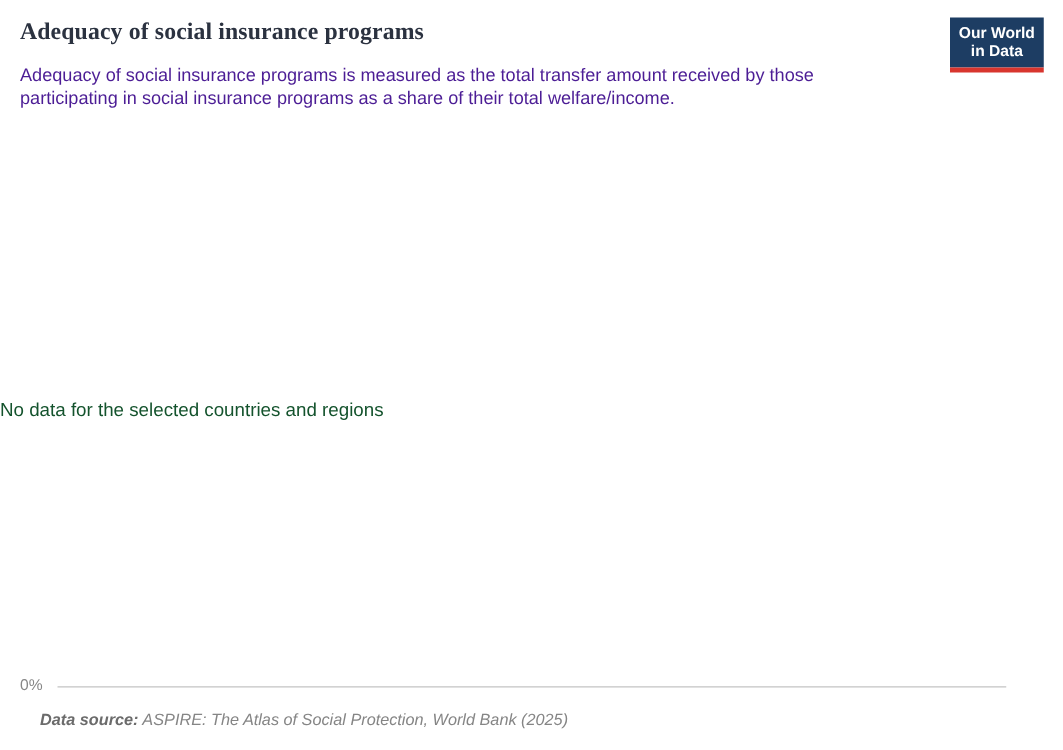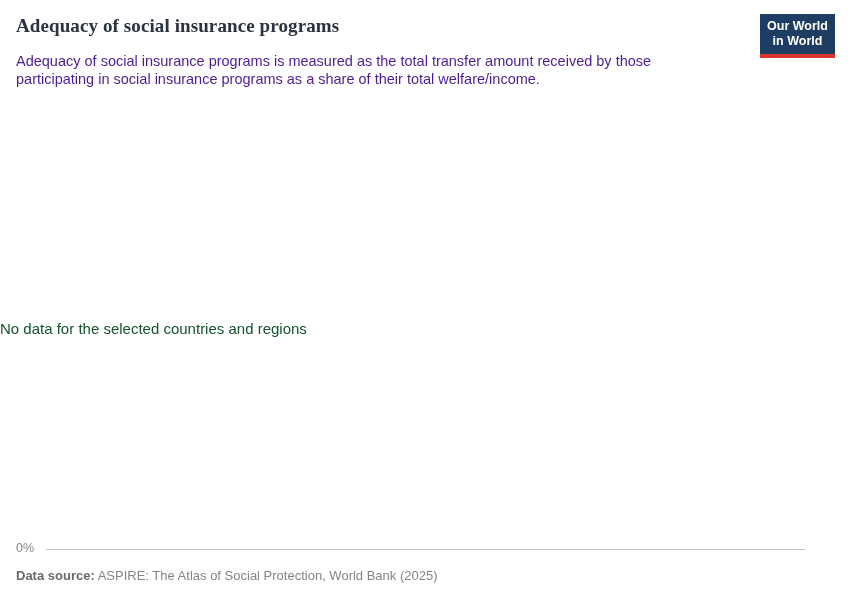--- a/index.html
+++ b/index.html
@@ -87,28 +87,29 @@
     left: 46px;
     top: 549px;
     width: 759px;
     height: 1px;
     background: #c4c4c4;
   }
 
   
   .footer {
     position: absolute;
-    left: 16px;
+    left: 32px;
     right: 17px;
     top: 568px;
     display: flex;
     justify-content: space-between;
     align-items: center;
     font-size: 13px;
     color: #858585;
+    font-style: italic;
   }
   .footer .source-label {
     font-weight: 700;
     color: #6b6b6b;
   }
   .footer .source-link,
   .footer .owid-url {
     cursor: pointer;
   }
 </style>
@@ -117,21 +118,21 @@
 
 <div class="page">
 
   <h1 class="chart-title">Adequacy of social insurance programs</h1>
 
   <p class="chart-subtitle">Adequacy of social insurance programs is measured as the total transfer amount received by those participating in social insurance programs as a share of their total welfare/income.</p>
 
   <div class="owid-logo">
     <div class="logo-box">
       <div>Our World</div>
-      <div>in World</div>
+      <div>in Data</div>
     </div>
     <div class="logo-bar"></div>
   </div>
 
   <div class="plot-area"></div>
 
   <div class="no-data-message">No data for the selected countries and regions</div>
 
   <span class="y-tick-label">0%</span>
 

